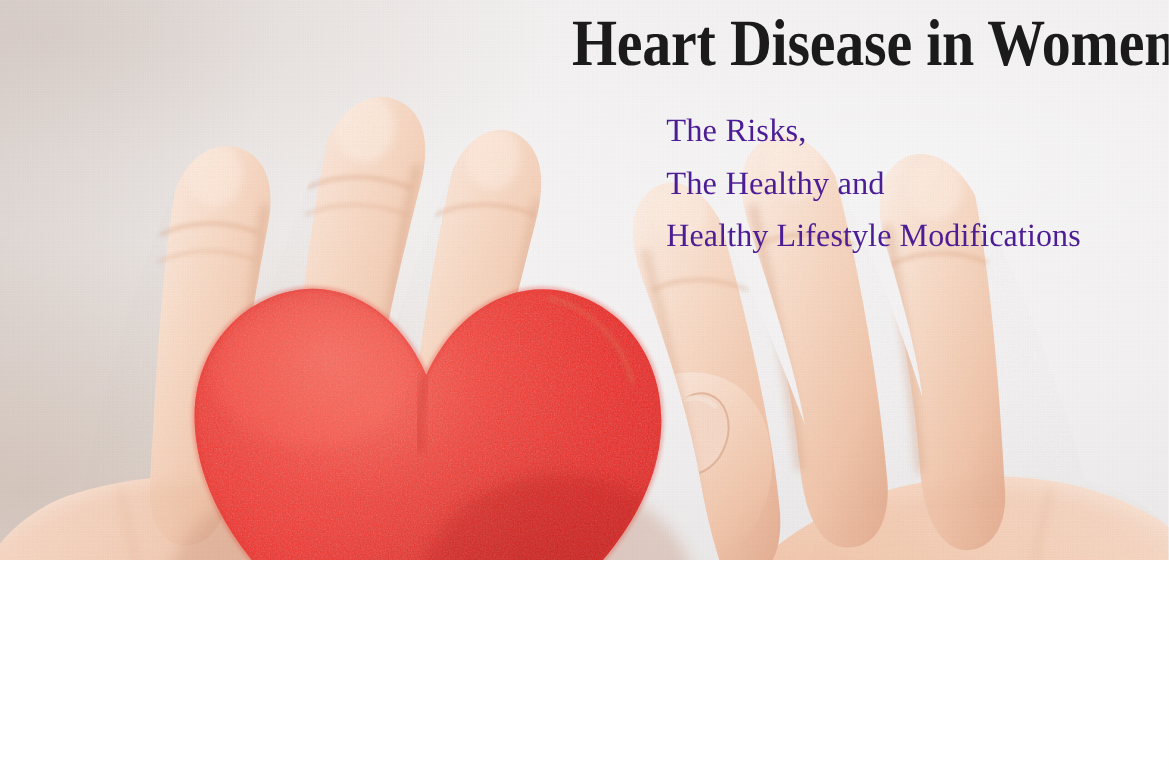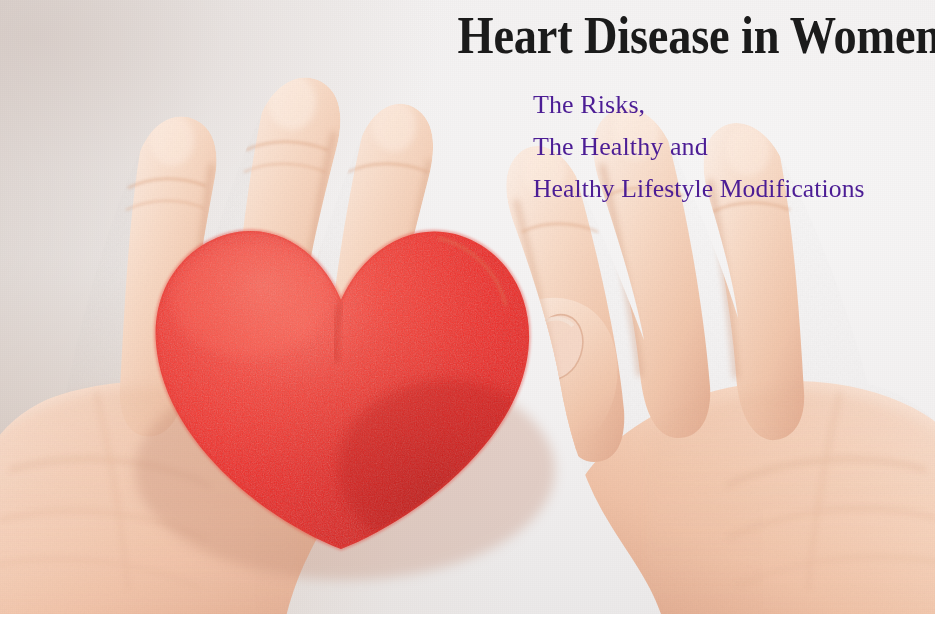--- a/index.html
+++ b/index.html
@@ -4,21 +4,21 @@
 <title>Heart Disease in Women</title>
 <style>
   html, body {
     margin: 0;
     padding: 0;
     background: #ffffff;
   }
   #poster {
     position: relative;
     width: 935px;
-    height: 614px;
+    height: 448px;
     overflow: hidden;
     font-family: "Liberation Serif", "DejaVu Serif", serif;
     background: #f2f0ef;
     -webkit-font-smoothing: antialiased;
   }
 
   
   .bg-base {
     position: absolute;
     inset: 0;

